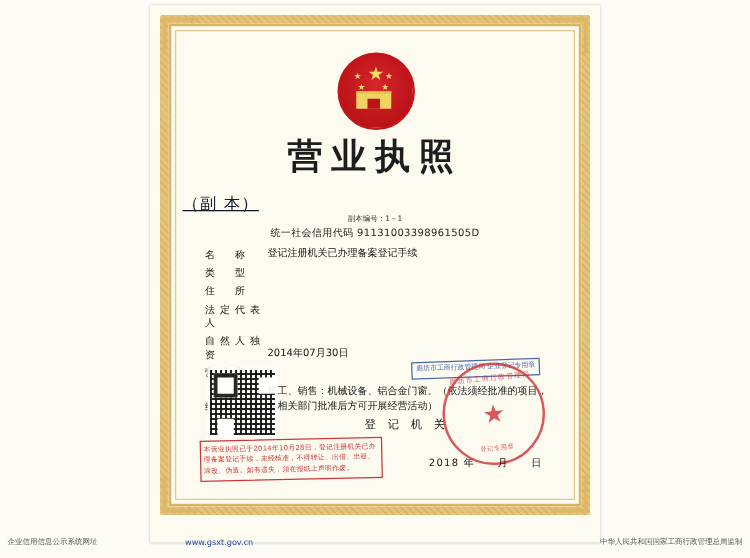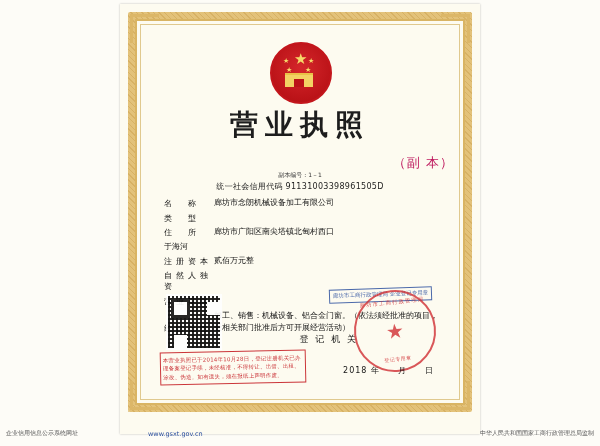--- a/index.html
+++ b/index.html
@@ -134,24 +134,25 @@
     font-family: "DejaVu Sans", sans-serif;
     font-size: 28px;
     font-weight: bold;
     letter-spacing: 7px;
     color: #1d1d1d;
   }
   .subtitle {
     position: absolute;
     top: 124px;
     left: 0; right: 0;
-    text-align: right;
+    text-align: left;
     font-size: 13px;
-    color: #be185d;
+    color: #0f172a;
     letter-spacing: 1px;
+    text-decoration: underline;
   }
   .copy-no {
     position: absolute;
     top: 141px;
     left: 0; right: 0;
     text-align: center;
     font-size: 6px;
     color: #333;
   }
   .credit-code {
@@ -230,20 +231,21 @@
     transform: rotate(-1.2deg);
     opacity: 0.92;
   }
   .reg-authority {
     position: absolute;
     right: 96px;
     bottom: 48px;
     font-size: 9px;
     letter-spacing: 2px;
     color: #141414;
+    font-family: Liberation Mono, monospace;
   }
   .date-line {
     position: absolute;
     right: 20px;
     bottom: 18px;
     font-size: 8px;
     letter-spacing: 1px;
     color: #141414;
     margin-top: 22px;
   }
@@ -350,38 +352,34 @@
       </div>
 
       <div class="title">营业执照</div>
       <div class="subtitle">（副 本）</div>
       <div class="copy-no">副本编号：1－1</div>
       <div class="credit-code">统一社会信用代码 91131003398961505D</div>
 
       <div class="fields">
         <div class="field-row">
           <div class="field-label">名　称</div>
-          <div class="field-value">廊坊市念朗机械设备加工有限公司</div>
+          <div class="field-value">登记注册机关已办理备案登记手续</div>
         </div>
         <div class="field-row">
           <div class="field-label">类　型</div>
         </div>
         <div class="field-row">
           <div class="field-label">住　所</div>
-          <div class="field-value">廊坊市广阳区南尖塔镇北甸村西口</div>
-        </div>
-        <div class="field-row">
-          <div class="field-value">于海河</div>
-        </div>
-        <div class="field-row">
-          <div class="field-label">注册资本</div>
-          <div class="field-value">贰佰万元整</div>
+        </div>
+        <div class="field-row">
+          <div class="field-label">法定代表人</div>
         </div>
         <div class="field-row">
           <div class="field-label">自然人独资</div>
+          <div class="field-value">2014年07月30日</div>
         </div>
         <div class="field-row">
           <div class="field-label">营业期限</div>
           <div class="field-value"></div>
         </div>
         <div class="field-row">
           <div class="field-label">经营范围</div>
           <div class="field-value multi">加工、销售：机械设备、铝合金门窗。（依法须经批准的项目，经相关部门批准后方可开展经营活动）</div>
         </div>
       </div>

